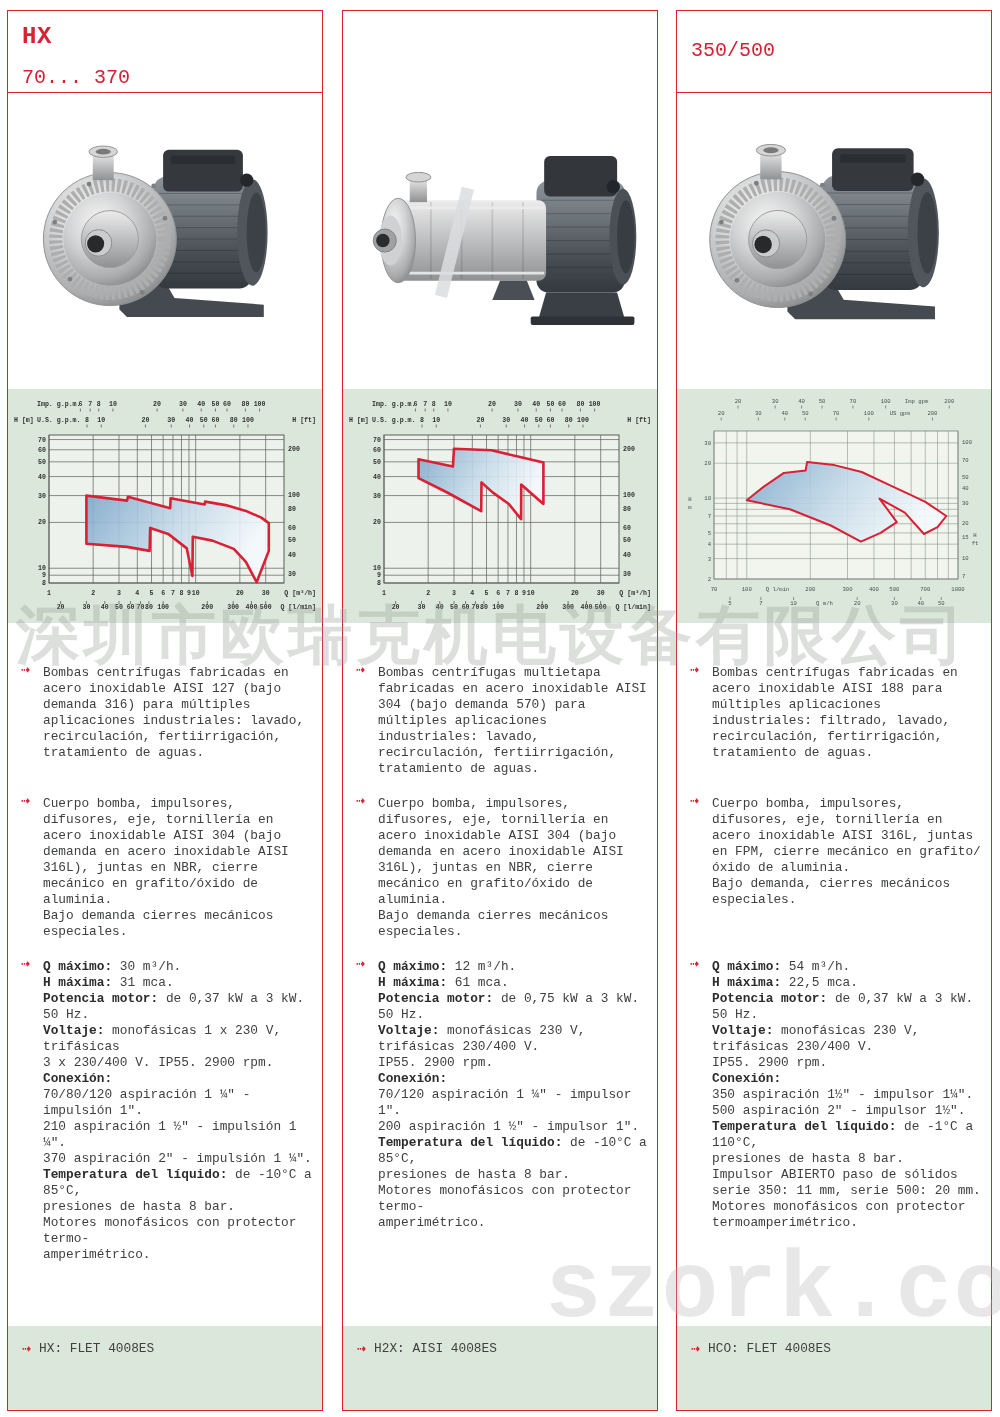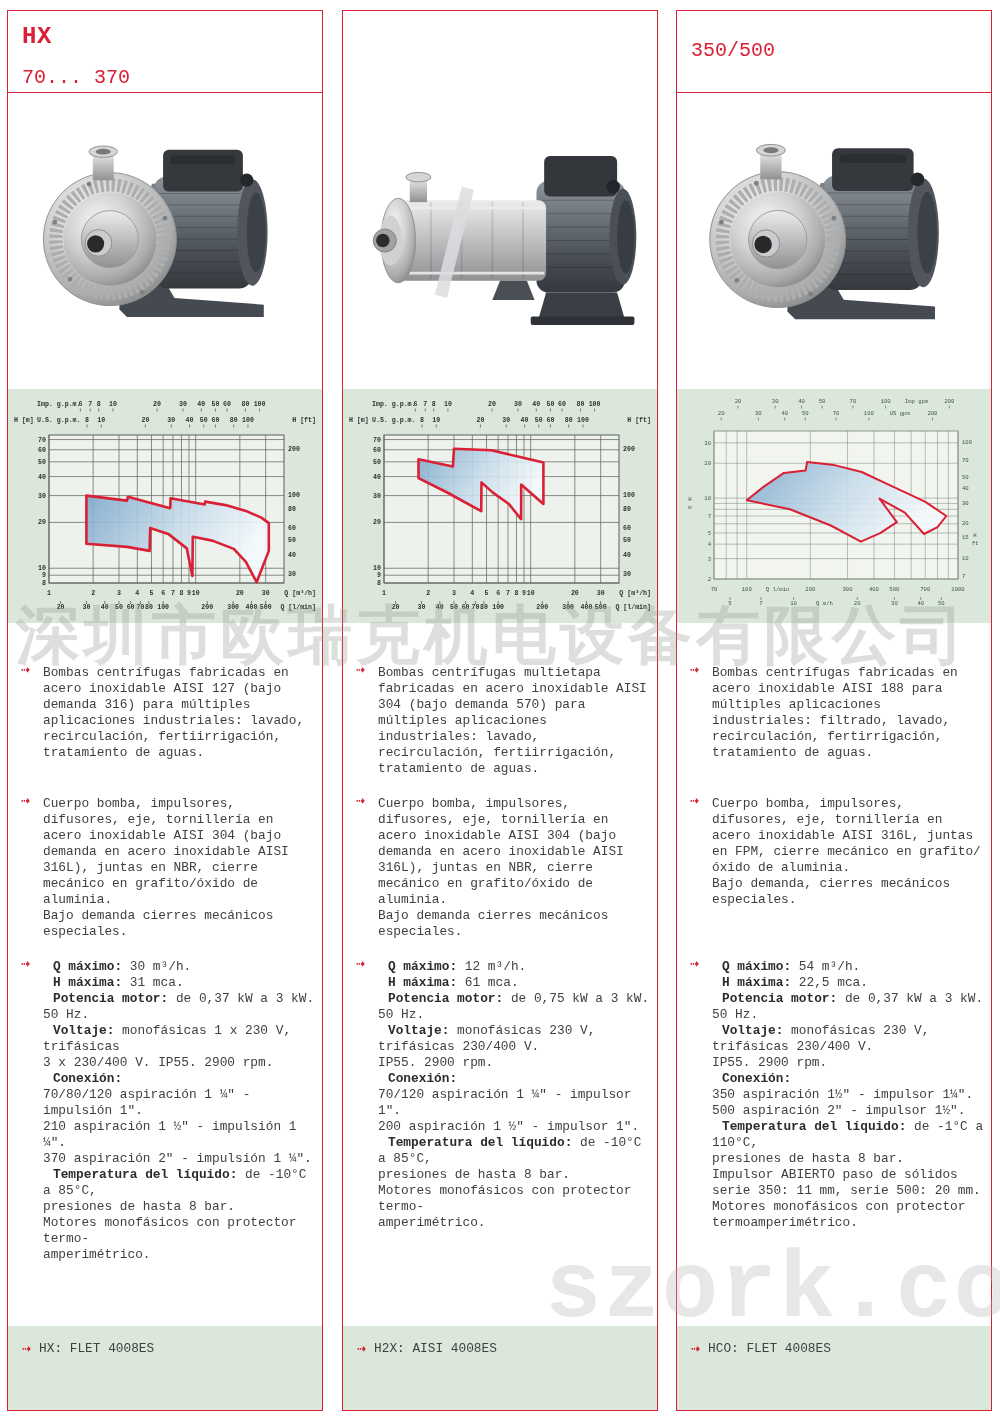--- a/index.html
+++ b/index.html
@@ -17,21 +17,21 @@
   .photo{position:absolute;top:83px;left:0;right:0;height:294px;display:flex;align-items:center;justify-content:center;}
 
   .chartbox{position:absolute;top:378px;left:0;right:0;height:234px;background:var(--green);}
   .chart{display:block;margin:4px 0 0 5px;}
 
   .para{position:absolute;left:13px;width:298px;padding-left:22px;box-sizing:border-box;
         font-size:12.8px;line-height:16px;color:var(--txt);}
   .p1{top:654px}.p2{top:785px}.p3{top:948px}
   .ptxt{white-space:pre-line;}
   .arrow{position:absolute;left:0;top:-2px;color:var(--red);font-size:15px;font-weight:bold;}
-  .spec-line b{color:#2b2c2d;margin-left:10px;}
+  .spec-line b{color:#2b2c2d;}
 
   .footer{position:absolute;bottom:0;left:0;right:0;height:84px;background:var(--green);
           display:flex;align-items:flex-start;padding-top:15px;box-sizing:border-box;
           font-size:12.8px;color:var(--txt);}
   .footer .arrow{position:static;margin:-2px 8px 0 14px;}
 
   .wm-cn{position:absolute;left:16px;top:592px;width:968px;font-size:64px;font-weight:bold;
          color:#8f998f;opacity:0.30;white-space:nowrap;letter-spacing:4px;z-index:6;pointer-events:none;}
   .wm-web{position:absolute;left:545px;top:1238px;font-size:94px;font-weight:600;
           color:#b4b8b4;opacity:0.32;z-index:6;letter-spacing:2px;pointer-events:none;}

